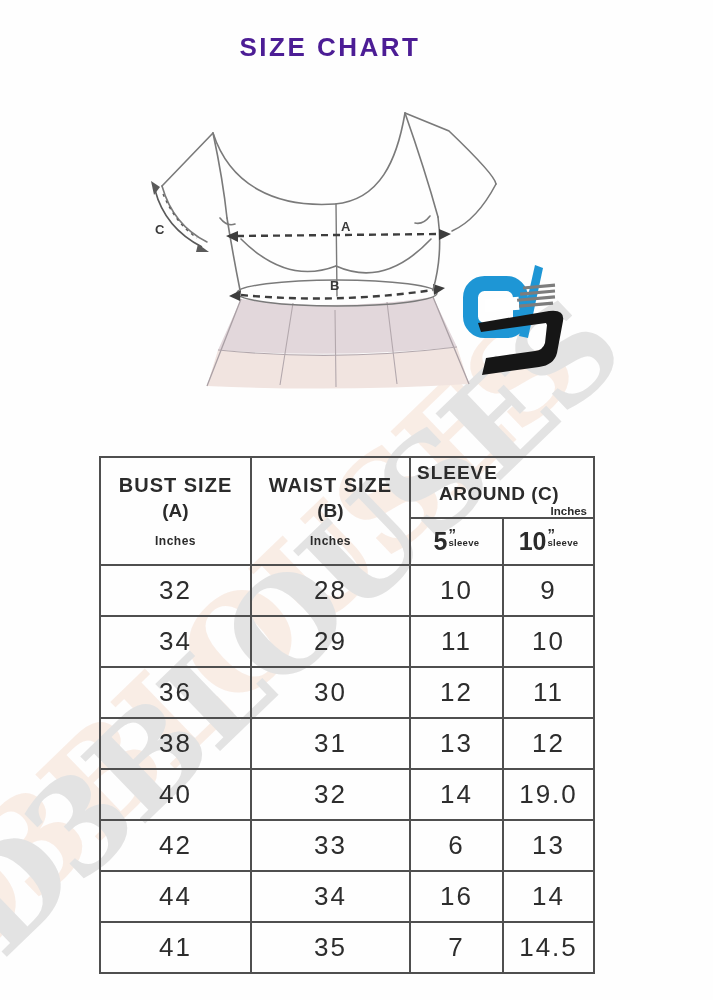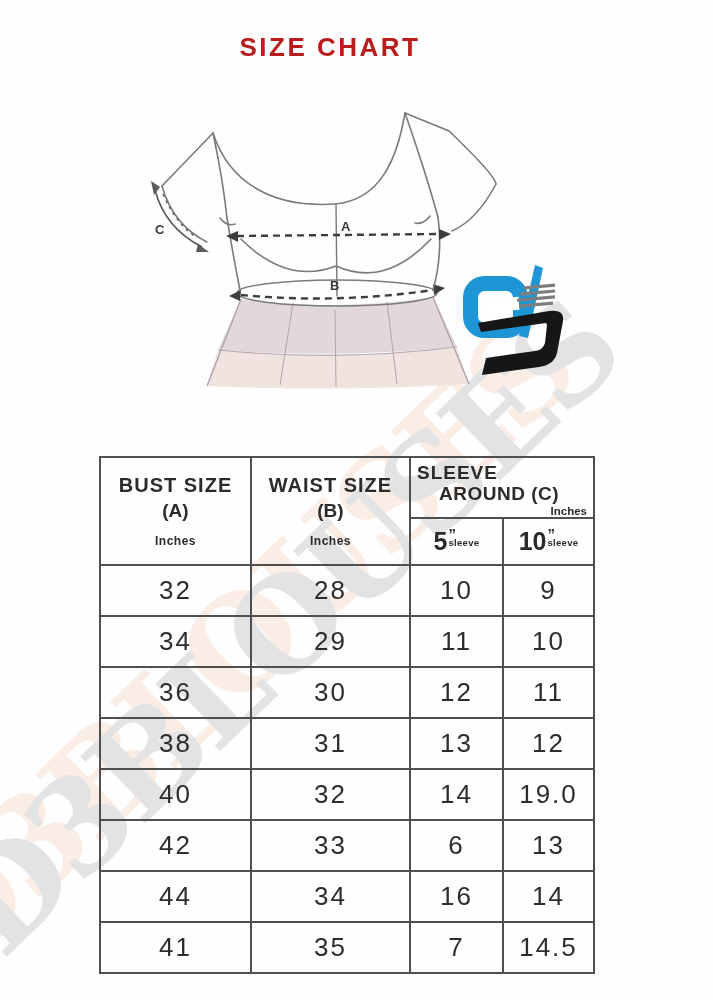--- a/index.html
+++ b/index.html
@@ -7,21 +7,21 @@
         font-family:"Liberation Sans",sans-serif;}
   
   .wm{position:absolute;font-family:"DejaVu Serif",serif;font-size:128px;font-weight:bold;
       letter-spacing:-4px;white-space:nowrap;pointer-events:none;user-select:none;}
   .wm-gray{left:-10px;top:830px;color:#e3e3e3;transform:rotate(-44deg);
            transform-origin:20px 110px;z-index:1;}
   .wm-peach{left:-55px;top:848px;color:#f6e2d6;opacity:.6;transform:rotate(-44deg);
             transform-origin:20px 110px;z-index:0;}
   
   .title{position:absolute;left:0;top:32px;width:660px;text-align:center;z-index:2;
-         font-size:26px;font-weight:bold;letter-spacing:2.5px;color:#b91c1c;}
+         font-size:26px;font-weight:bold;letter-spacing:2.5px;color:#4c1d95;}
   
   .diagram{position:absolute;left:125px;top:100px;z-index:2;}
   .logo{position:absolute;left:457px;top:259px;z-index:3;}
   
   table.size{position:absolute;left:99px;top:456px;width:494px;z-index:2;
              border-collapse:collapse;table-layout:fixed;background:transparent;}
   table.size th,table.size td{border:2px solid #4f4f4f;text-align:center;
              vertical-align:middle;padding:0;background:transparent;color:#2b2b2b;}
   table.size thead th{font-weight:bold;}
   .h1{font-size:20px;font-weight:bold;letter-spacing:1px;}

